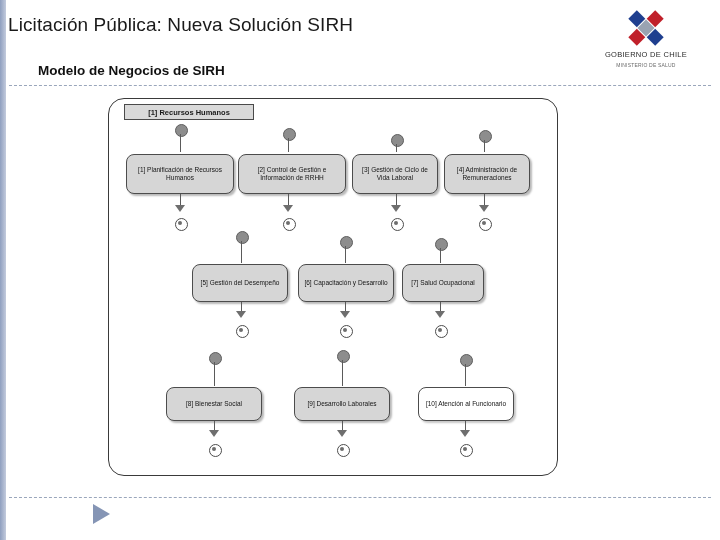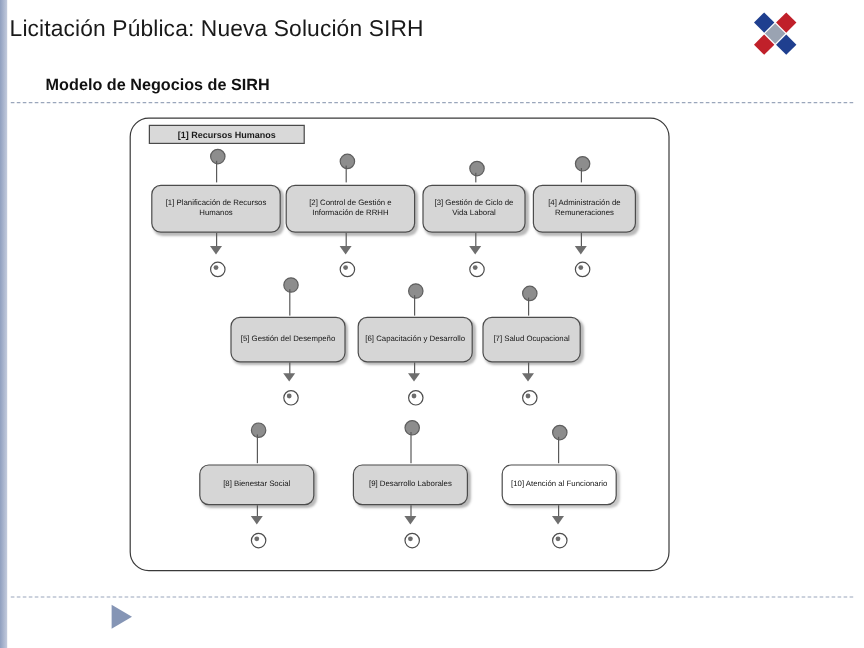--- a/index.html
+++ b/index.html
@@ -213,20 +213,24 @@
 <div class="logo">
   <svg class="logo-mark" viewBox="0 0 52 40">
     <g transform="translate(26,20)">
       <rect x="-6" y="-19" width="12" height="12" fill="#c0202a" transform="rotate(45)"></rect>
       <rect x="-19" y="-6" width="12" height="12" fill="#1f3f8f" transform="rotate(45)"></rect>
       <rect x="-6" y="-6" width="12" height="12" fill="#9aa3b2" transform="rotate(45)"></rect>
       <rect x="7" y="-6" width="12" height="12" fill="#1f3f8f" transform="rotate(45)"></rect>
       <rect x="-6" y="7" width="12" height="12" fill="#c0202a" transform="rotate(45)"></rect>
     </g>
   </svg>
+  <div class="logo-text">
+    <div>GOBIERNO DE CHILE</div>
+    <div class="sub">MINISTERIO DE SALUD</div>
+  </div>
 </div>
 
 <div class="subtitle">Modelo de Negocios de SIRH</div>
 
 <div class="dash-top"></div>
 <div class="dash-bottom"></div>
 <div class="bottom-arrow"></div>
 
 <div class="diagram">
   <div class="pool"></div>

